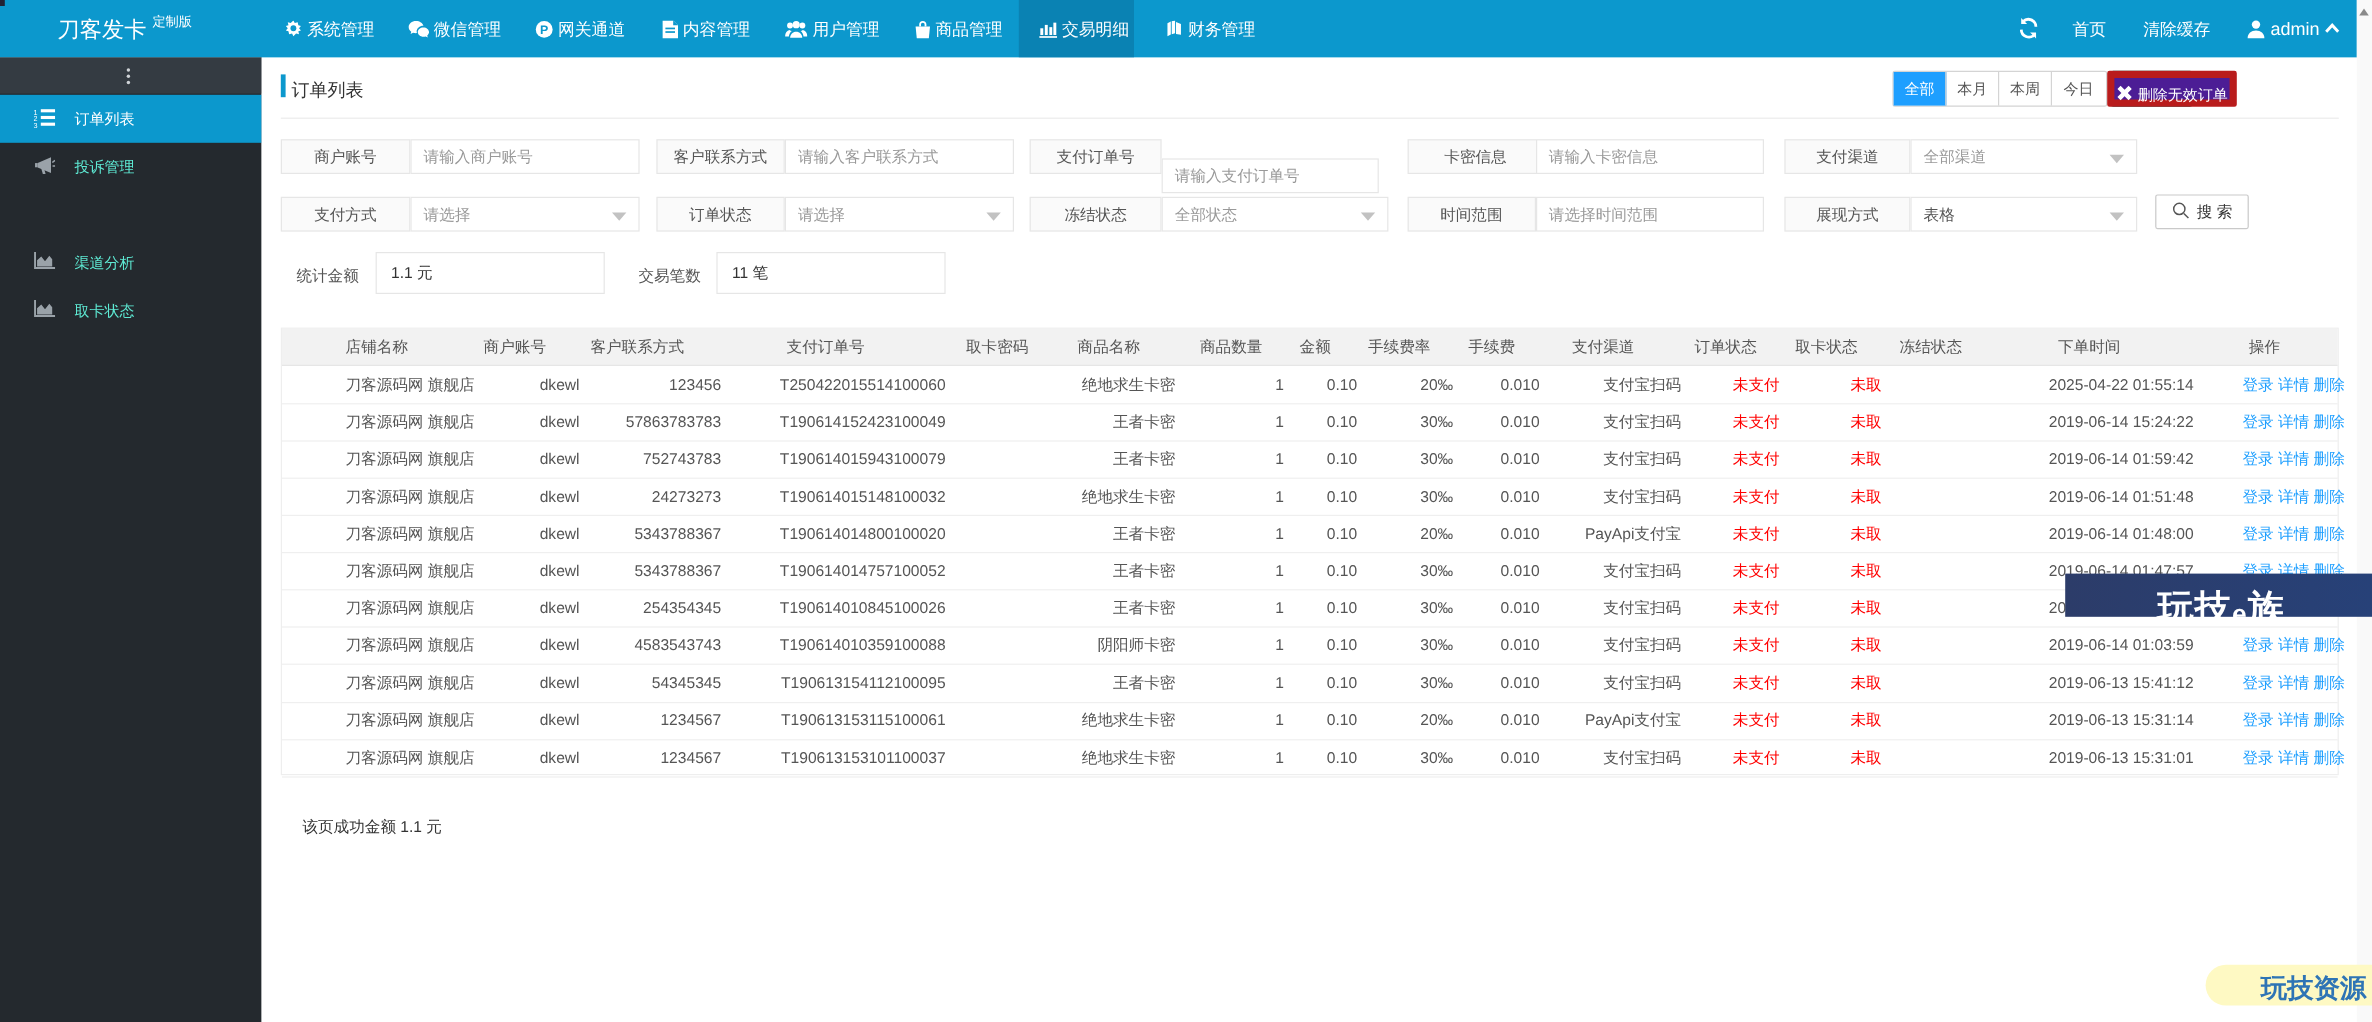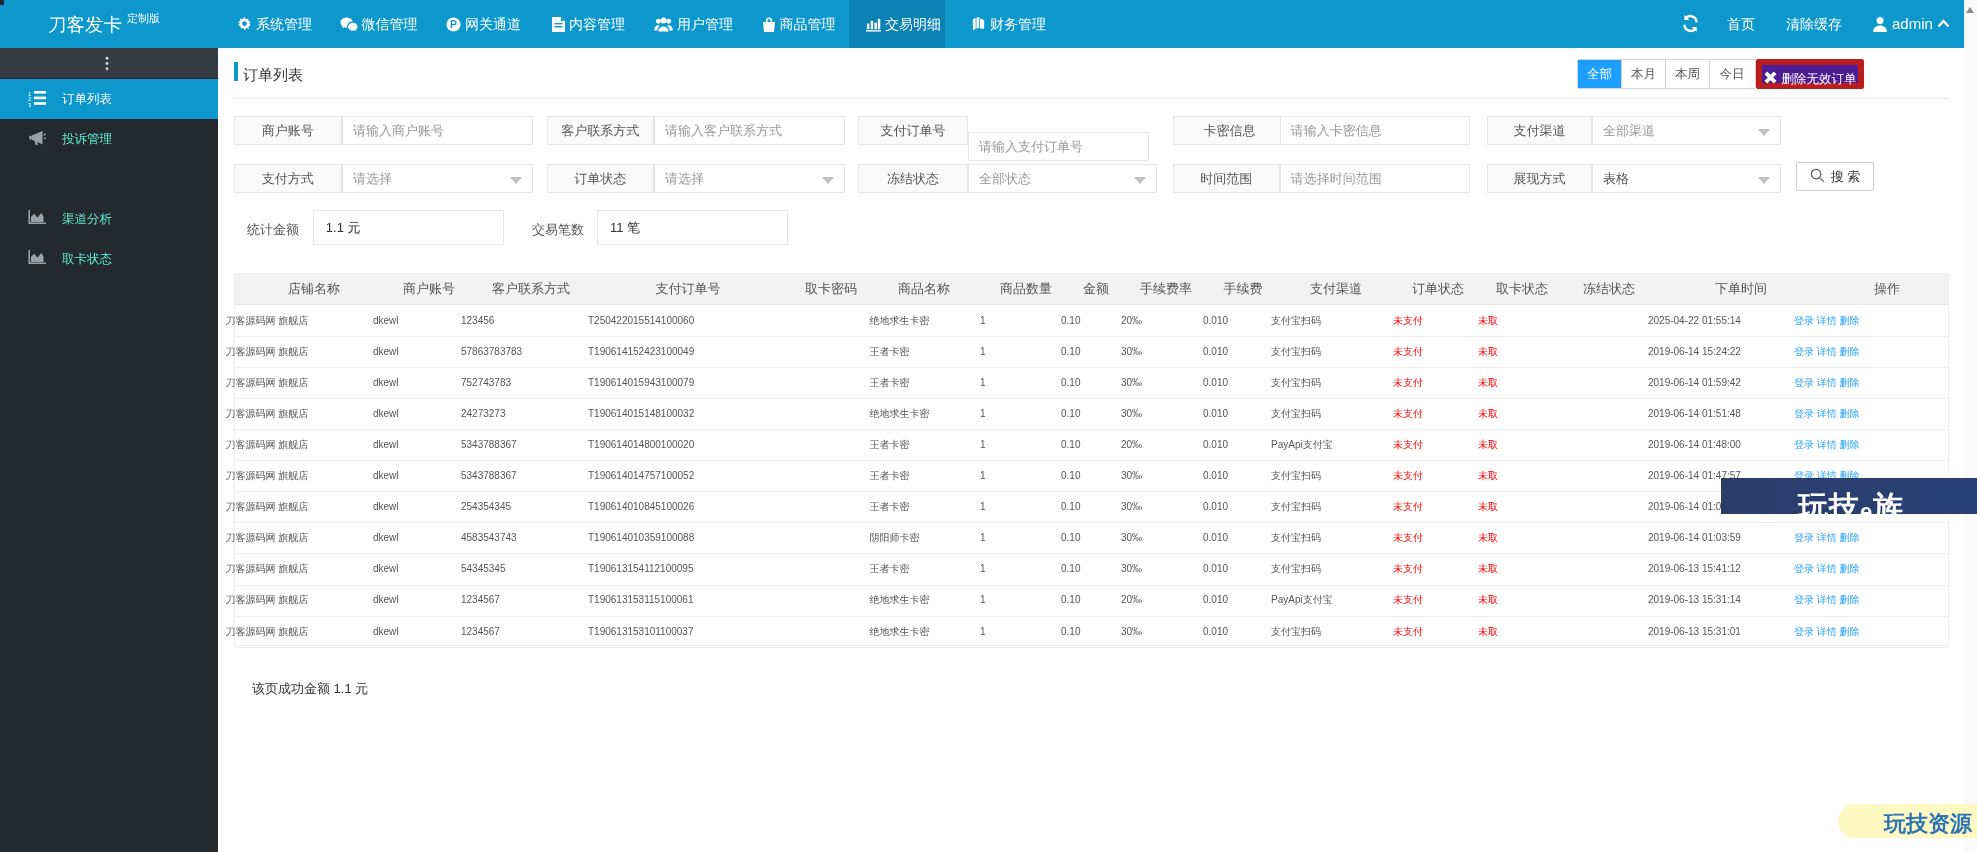--- a/index.html
+++ b/index.html
@@ -46,21 +46,21 @@
 .slabel{position:absolute;font-size:13px;color:#555}
 .sbox{position:absolute;height:34.5px;line-height:33px;font-size:13px;color:#333;
 border:1px solid #e6e6e6;padding-left:12px}
 
 #tbl{position:absolute;left:233.6px;top:273px;width:1715px;height:373px;border:1px solid #eee}
 .thead{position:absolute;left:0;top:0;width:100%;height:30.6px;background:#f2f2f2;
 border-bottom:1px solid #e6e6e6}
 .thead span{position:absolute;top:0;width:120px;line-height:30px;text-align:center;
 font-size:13px;color:#555}
 .rl{position:absolute;left:0;width:100%;height:1px;background:#efefef}
-.tc{position:absolute;top:30.6px;text-align:left;font-size:10px;color:#555}
+.tc{position:absolute;top:30.6px;text-align:right;font-size:13px;color:#555}
 .tc div{height:31.1px;line-height:31.1px;overflow:visible;white-space:nowrap}
 .tc.rd{color:#ff0000}
 .tc.op a{color:#1e9fff;text-decoration:none}
 #foot{position:absolute;left:34px;top:632px;font-size:13px;color:#333}
 
 #sbar{position:absolute;left:1964px;top:0;width:13px;height:852px;background:#f9f9f9}
 #sbar .up{position:absolute;left:2px;top:7px;width:0;height:0;border-left:4.5px solid transparent;
 border-right:4.5px solid transparent;border-bottom:6px solid #8a8a8a}
 
 #wm1{position:absolute;left:1721px;top:478px;width:256px;height:36px;

